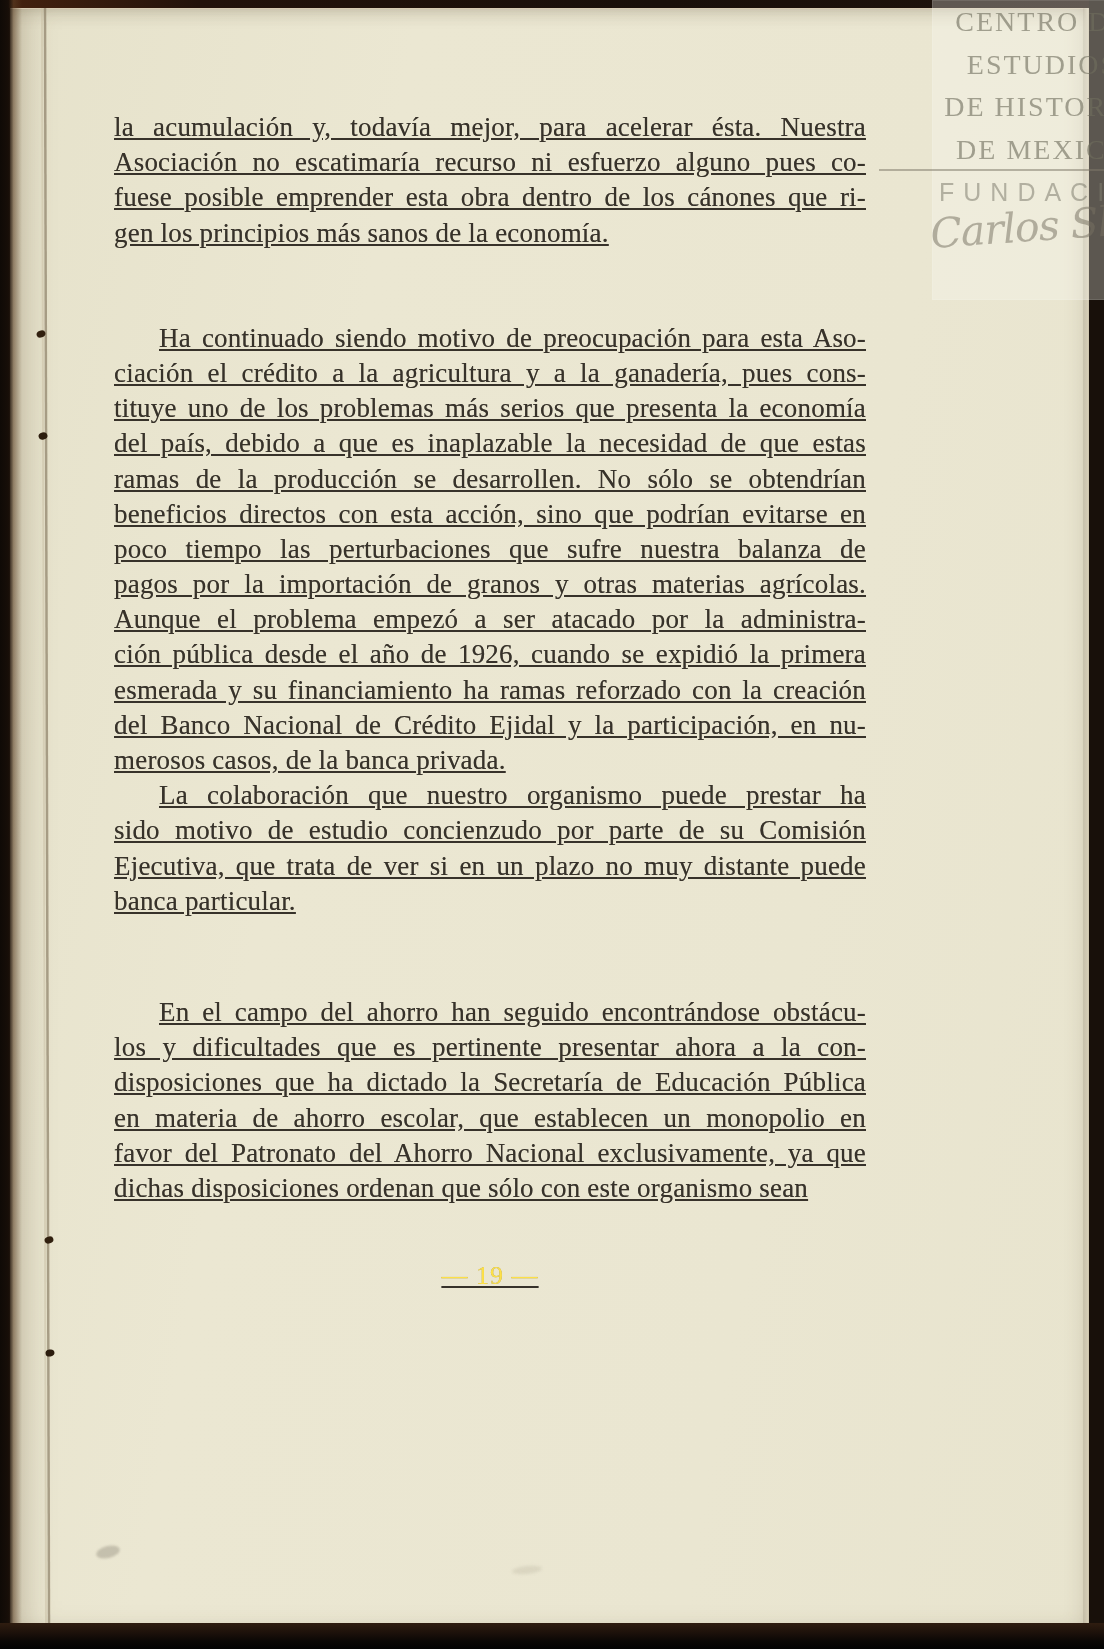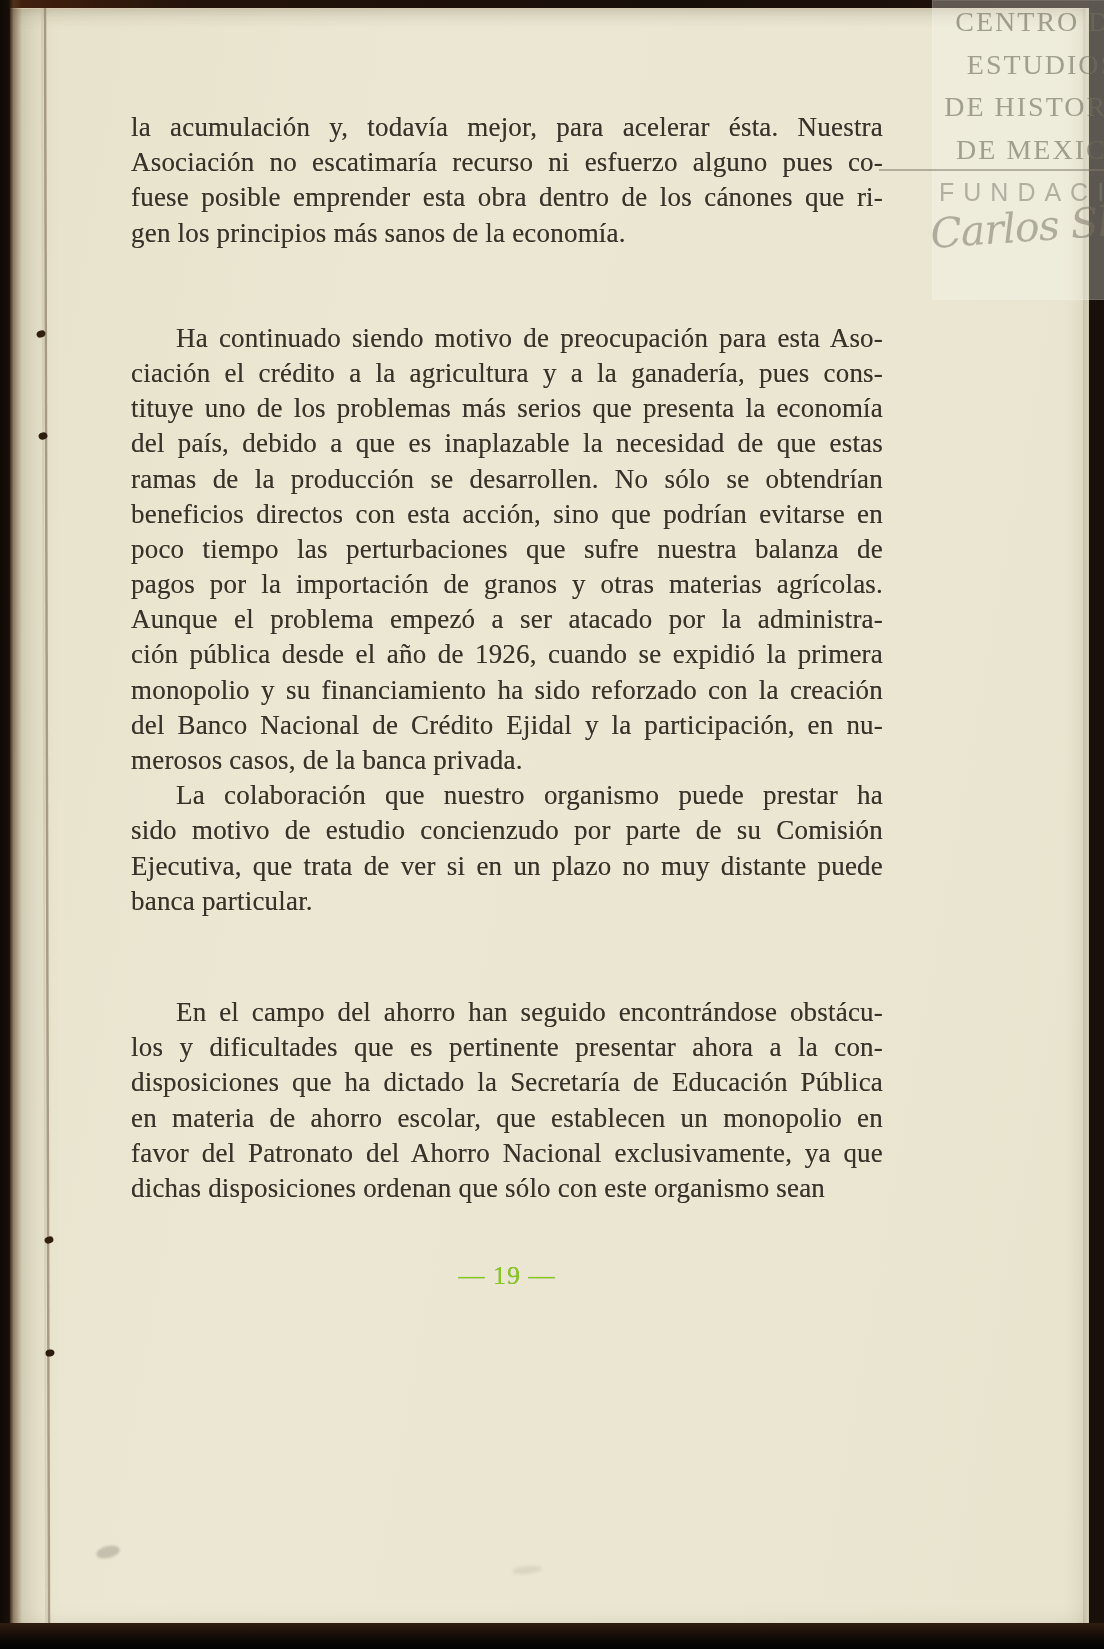--- a/index.html
+++ b/index.html
@@ -26,37 +26,38 @@
     background:linear-gradient(90deg,#46220f 0%,#23120a 18%,#190f09 60%,#20130c 100%);}
   .edge-left{position:absolute;left:0;top:0;width:22px;height:1649px;
     background:linear-gradient(90deg,#0f0a06 0%,#170e08 38%,rgba(94,66,40,.50) 62%,rgba(120,94,60,0) 100%);}
   .edge-right{position:absolute;left:1089px;top:0;width:15px;height:1649px;background:#18100a;}
   .edge-bottom{position:absolute;left:0;top:1623px;width:1104px;height:26px;
     background:linear-gradient(#2f1d10 0%,#1b100a 40%,#0a0705 70%,#020202 100%);}
   
   .binding{position:absolute;left:0;top:0;pointer-events:none;}
   
   .text-block{
-    position:absolute;left:131px;top:110px;width:752px;
+    position:absolute;left:114px;top:110px;width:752px;
     color:#37322a;font-size:27px;letter-spacing:.2px;
     text-shadow:0 0 .5px rgba(55,50,42,.55);
+    text-decoration:underline;
   }
   .para{margin:0;}
   .para-1{margin-top:70px;}
   .para-3{margin-top:76px;}
   .line{
     line-height:35.2px;height:35.2px;overflow:hidden;
     text-align:justify;text-align-last:justify;
   }
   .line.last{text-align-last:left;}
   .line.indent{text-indent:45px;}
   .line i{font-style:italic;}
   .folio{
     margin-top:54px;width:752px;text-align:center;
-    font-size:26px;color:#84cc16;letter-spacing:1px;
+    font-size:26px;color:#fde047;letter-spacing:1px;
     line-height:32px;
   }
   
   .smudge1{position:absolute;left:96px;top:1546px;width:24px;height:12px;border-radius:50%;
     background:rgba(110,104,88,.30);transform:rotate(-14deg);filter:blur(1px);}
   .smudge2{position:absolute;left:512px;top:1566px;width:30px;height:8px;border-radius:50%;
     background:rgba(120,112,95,.14);transform:rotate(-6deg);filter:blur(1.5px);}
   
   .wm{
     position:absolute;left:932px;top:0;width:221px;height:300px;
@@ -121,21 +122,21 @@
         <div class="line indent">Ha continuado siendo motivo de preocupación para esta Aso-</div>
         <div class="line">ciación el crédito a la agricultura y a la ganadería, pues cons-</div>
         <div class="line">tituye uno de los problemas más serios que presenta la economía</div>
         <div class="line">del país, debido a que es inaplazable la necesidad de que estas</div>
         <div class="line">ramas de la producción se desarrollen. No sólo se obtendrían</div>
         <div class="line">beneficios directos con esta acción, sino que podrían evitarse en</div>
         <div class="line">poco tiempo las perturbaciones que sufre nuestra balanza de</div>
         <div class="line">pagos por la importación de granos y otras materias agrícolas.</div>
         <div class="line">Aunque el problema empezó a ser atacado por la administra-</div>
         <div class="line">ción pública desde el año de 1926, cuando se expidió la primera</div>
-        <div class="line">monopolio y su financiamiento ha sido reforzado con la creación</div>
+        <div class="line">esmerada y su financiamiento ha ramas reforzado con la creación</div>
         <div class="line">del Banco Nacional de Crédito Ejidal y la participación, en nu-</div>
         <div class="line last">merosos casos, de la banca privada.</div>
       </div>
       <div class="para para-2">
         <div class="line indent">La colaboración que nuestro organismo puede prestar ha</div>
         <div class="line">sido motivo de estudio concienzudo por parte de su Comisión</div>
         <div class="line">Ejecutiva, que trata de ver si en un plazo no muy distante puede</div>
         <div class="line last">banca particular.</div>
       </div>
       <div class="para para-3">

